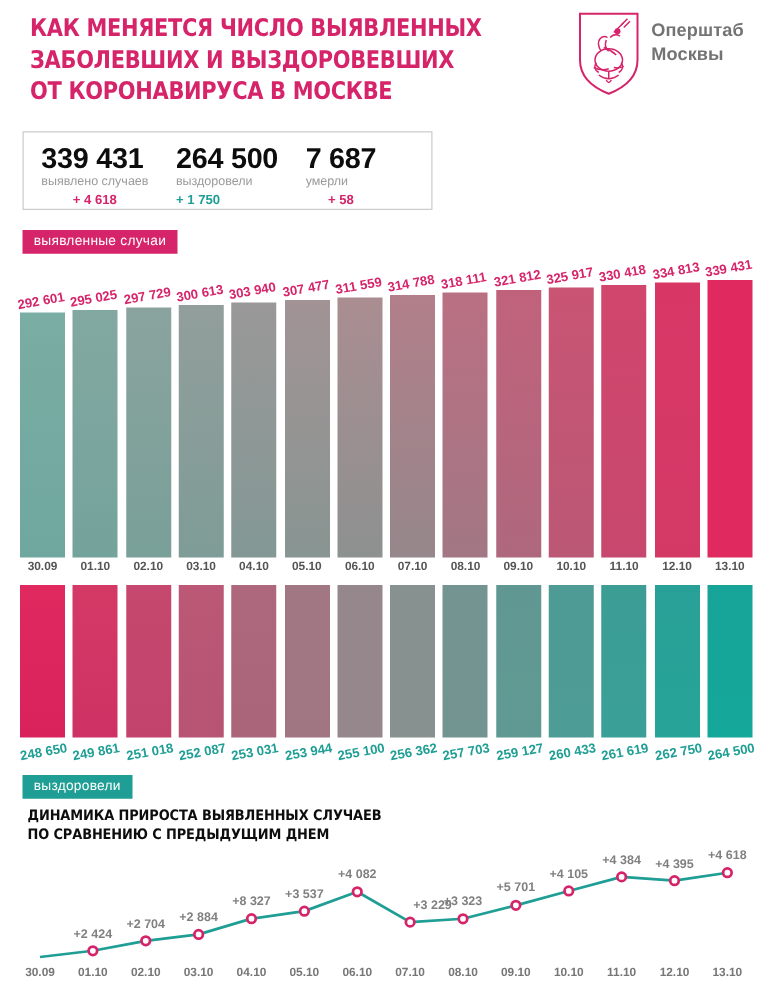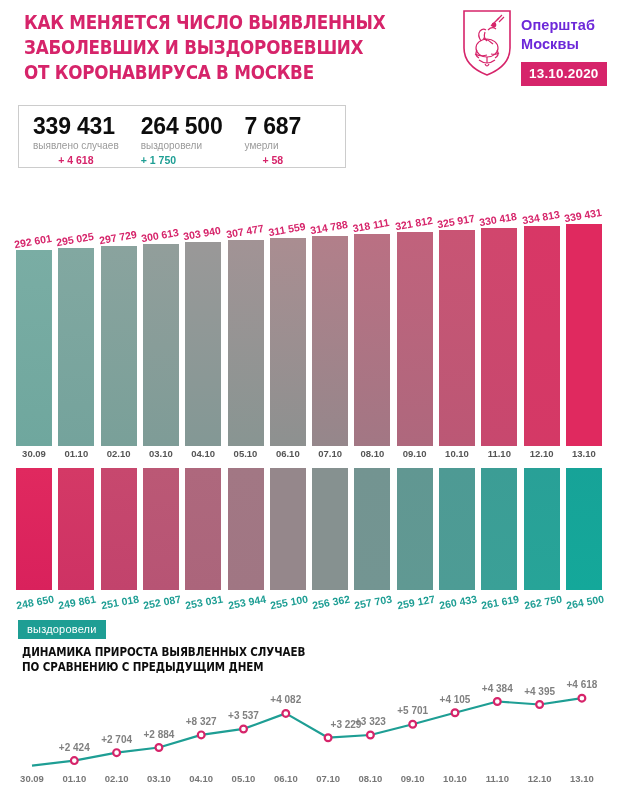--- a/index.html
+++ b/index.html
@@ -27,21 +27,21 @@
   }
   .title div { white-space: nowrap; }
 
   .emblem-wrap { position: absolute; left: 461px; top: 8px; width: 52px; height: 70px; }
   .emblem-shield {
     position: absolute; left: 0; top: 0; width: 52px; height: 70px;
   }
   .brand {
     position: absolute; left: 521px; top: 16px;
     font-size: 14.5px; font-weight: bold; line-height: 19px;
-    color: #6d28d9; letter-spacing: 0.1px;
+    color: #737373; letter-spacing: 0.1px;
   }
   .date-badge {
     position: absolute; left: 521px; top: 62px;
     background: #d6246a; color: #fff;
     font-size: 13.5px; font-weight: bold;
     padding: 4px 8px 5px 8px;
     letter-spacing: 0.2px;
   }
 
   
@@ -152,41 +152,41 @@
         <circle cx="33" cy="17" r="2.4" fill="#d6246a"></circle>
         <path d="M24 56 q2 4 4 0" fill="none" stroke="#d6246a" stroke-width="1.2"></path>
       </svg>
     </div>
 
     <div class="brand">
       <div>Оперштаб</div>
       <div>Москвы</div>
     </div>
 
-    <div class="date-badge">13.10.2020</div>
   </div>
 
   <div class="stats">
     <div class="stat">
       <div class="num">339 431</div>
       <div class="cap">выявлено случаев</div>
       <div class="delta pink">+ 4 618</div>
     </div>
     <div class="stat">
       <div class="num">264 500</div>
       <div class="cap">выздоровели</div>
       <div class="delta teal">+ 1 750</div>
     </div>
     <div class="stat">
       <div class="num">7 687</div>
       <div class="cap">умерли</div>
       <div class="delta pink">+ 58</div>
     </div>
   </div>
 
+  <div class="tag tag-cases">выявленные случаи</div>
   <div class="tag tag-recov">выздоровели</div>
 
   <div class="bars" id="bars">
       <div class="col" style="left: 14px;">
         <div class="bar-top-label" style="bottom: 373px;">292 601</div>
         <div class="bar-top" style="height: 196px; background: linear-gradient(rgb(122, 173, 164) 0%, rgb(111, 167, 158) 100%);"></div>
         <div class="date-mid">30.09</div>
         <div class="bar-bot" style="height: 122px; background: linear-gradient(rgb(224, 41, 95) 0%, rgb(217, 33, 92) 100%);"></div>
         <div class="bar-bot-label" style="top: 400px;">248 650</div>
       </div>

